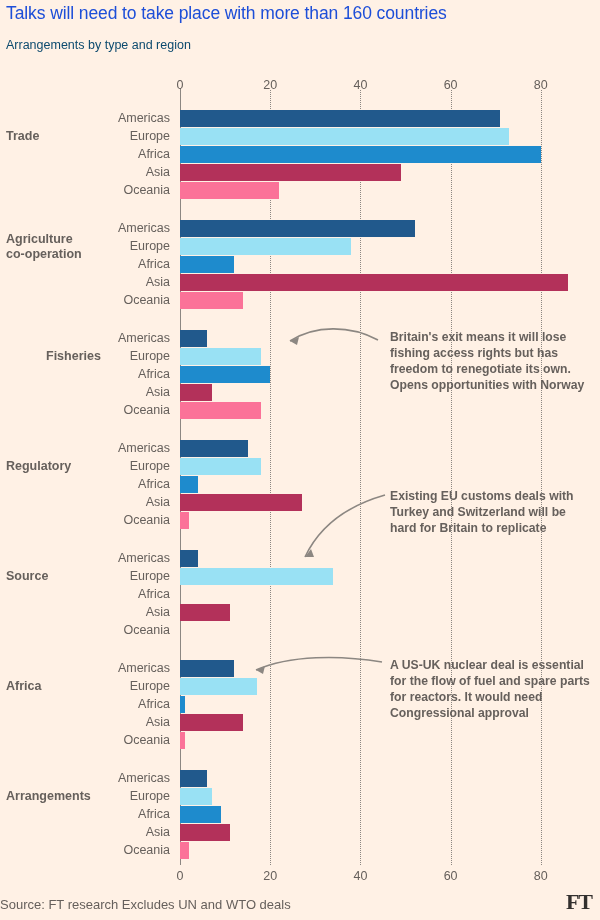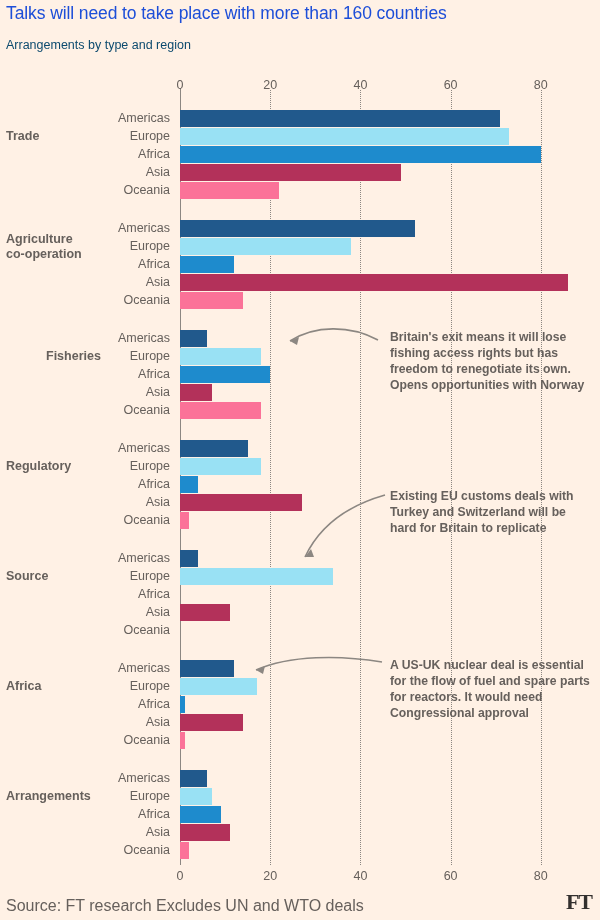--- a/index.html
+++ b/index.html
@@ -70,22 +70,22 @@
   
   .annotation{
     position:absolute;
     font-size:12.2px;font-weight:bold;color:#66605c;
     line-height:16px;width:205px;
   }
   .anno-svg{position:absolute;left:0;top:0;width:600px;height:920px;pointer-events:none;}
 
   
   .footer{
-    position:absolute;left:6px;top:897px;
-    font-size:16px;color:#66605c;white-space:nowrap;
+    position:absolute;left:0;top:897px;
+    font-size:13px;color:#66605c;white-space:nowrap;
   }
   .ft-logo{
     position:absolute;right:8px;top:889px;
     font-family:"Liberation Serif", serif;
     font-size:22px;font-weight:bold;color:#33302e;
     letter-spacing:-1px;
   }
 </style>
 </head>
 <body>

